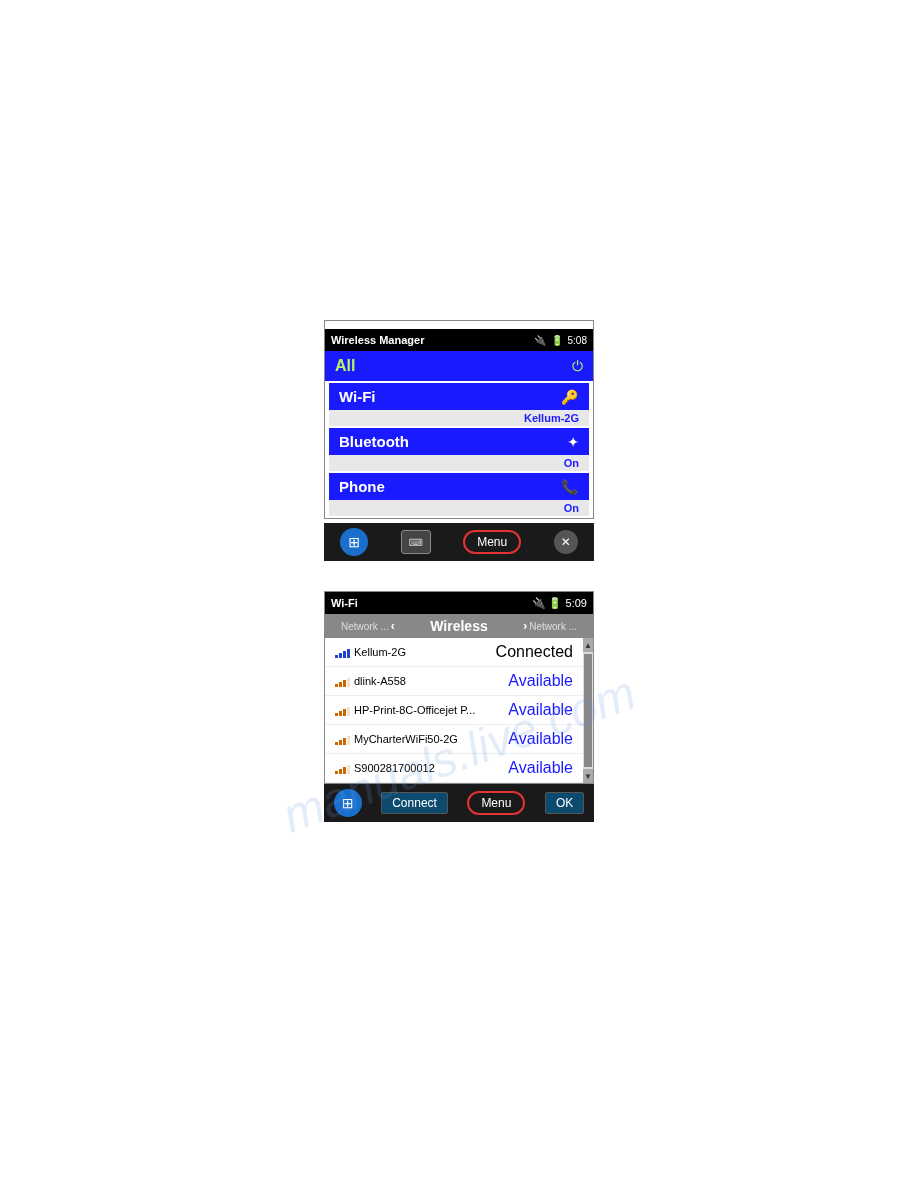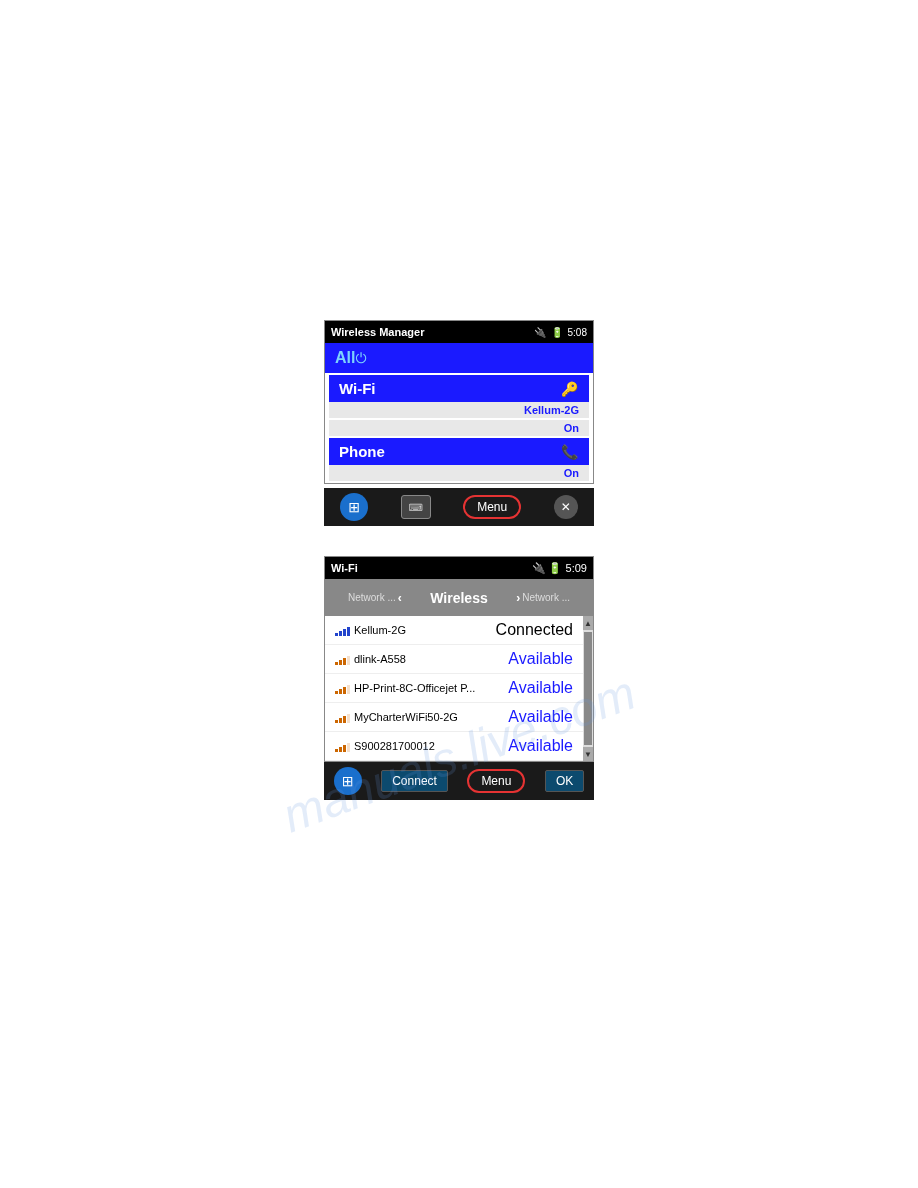--- a/index.html
+++ b/index.html
@@ -23,34 +23,36 @@
 
     .screen1-titlebar {
       background: #000;
       color: #fff;
       font-size: 11px;
       display: flex;
       align-items: center;
       justify-content: space-between;
       padding: 2px 6px;
       height: 22px;
+      margin-top: 8px;
     }
     .screen1-titlebar .title { font-weight: bold; }
     .screen1-titlebar .icons { display: flex; align-items: center; gap: 4px; font-size: 10px; }
 
     .wireless-manager-body {
       background: #fff;
       padding: 0;
     }
 
     .wm-all-row {
       background: #1a1aff;
-      color: #7dd3fc;
-      display: flex;
-      align-items: center;
+      color: #bef264;
+      display: flex;
+      align-items: center;
+      justify-content: space-between;
       padding: 6px 10px;
     }
     .wm-all-label { font-size: 16px; font-weight: bold; }
     .wm-power-icon { font-size: 14px; }
 
     .wm-section {
       background: #fff;
       margin: 0;
     }
 
@@ -156,22 +158,22 @@
       height: 22px;
     }
     .screen2-titlebar .title { font-weight: bold; }
 
     .screen2-nav {
       background: #888;
       color: #fff;
       font-size: 11px;
       display: flex;
       align-items: center;
-      padding: 3px 23px;
-      height: 37px;
+      padding: 3px 16px;
+      height: 24px;
       gap: 2px;
     }
     .nav-text { font-size: 10px; color: #ddd; }
     .nav-chevron {
       font-size: 12px;
       color: #fff;
       font-weight: bold;
     }
     .nav-center {
       font-weight: bold;
@@ -311,20 +313,24 @@
 
       <div class="wm-section">
         <div class="wm-section-header">
           <span class="wm-section-label">Wi-Fi</span>
           <span class="wm-section-icon">🔑</span>
         </div>
         <div class="wm-section-status">Kellum-2G</div>
       </div>
 
       <div class="wm-section">
+        <div class="wm-section-header">
+          <span class="wm-section-label">Bluetooth</span>
+          <span class="wm-section-icon">✦</span>
+        </div>
         <div class="wm-section-status">On</div>
       </div>
 
       <div class="wm-section">
         <div class="wm-section-header">
           <span class="wm-section-label">Phone</span>
           <span class="wm-section-icon">📞</span>
         </div>
         <div class="wm-section-status">On</div>
       </div>

